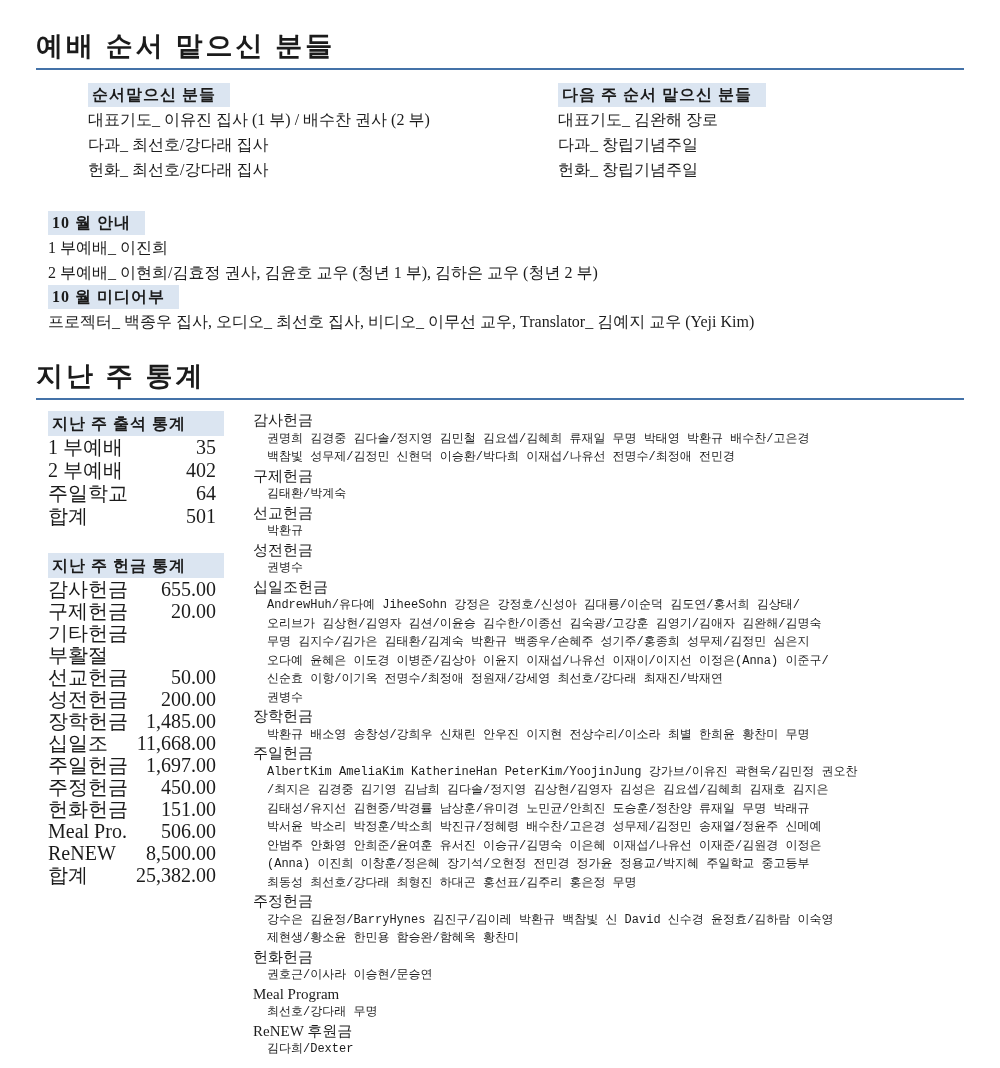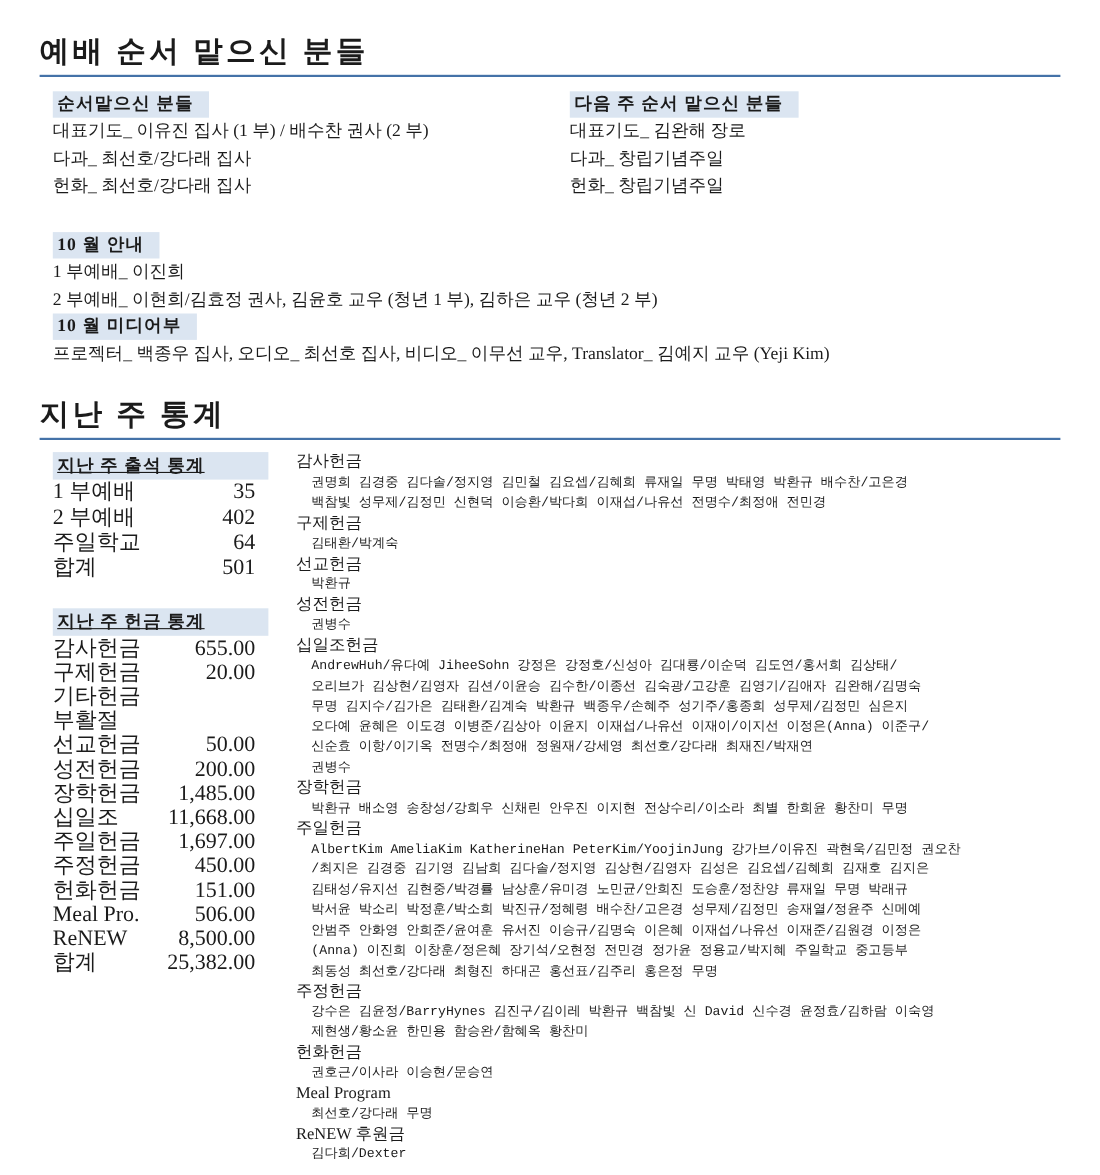--- a/index.html
+++ b/index.html
@@ -24,29 +24,29 @@
   }
   .indent{margin-left:12px;}
 
   
   .hl{
     display:inline-block;background:var(--hl);
     font-weight:bold;font-size:16px;line-height:24px;
     padding:0 14px 0 4px;letter-spacing:1px;
   }
   .block-hl{
-    display:block;width:196px;background:var(--hl);
+    display:block;width:176px;background:var(--hl);
     font-weight:bold;font-size:16px;line-height:25px;
-    padding:0 4px;letter-spacing:1px;text-decoration:underline;
+    padding:0 4px;letter-spacing:1px;
   }
 
   .line{font-size:16px;line-height:25px;}
 
   .cols{display:flex;margin-top:13px;}
-  .col-left{flex:0 0 470px;}
+  .col-left{flex:0 0 470px;margin-left:40px;}
   .col-right{flex:1;}
 
   .block{margin-top:29px;}
 
   .sec2{margin-top:26px;}
   .stats-cols{display:flex;margin-top:11px;}
   .stats-left{flex:0 0 180px;margin-right:25px;}
   .stats-right{flex:1;min-width:0;}
 
   .trow{

